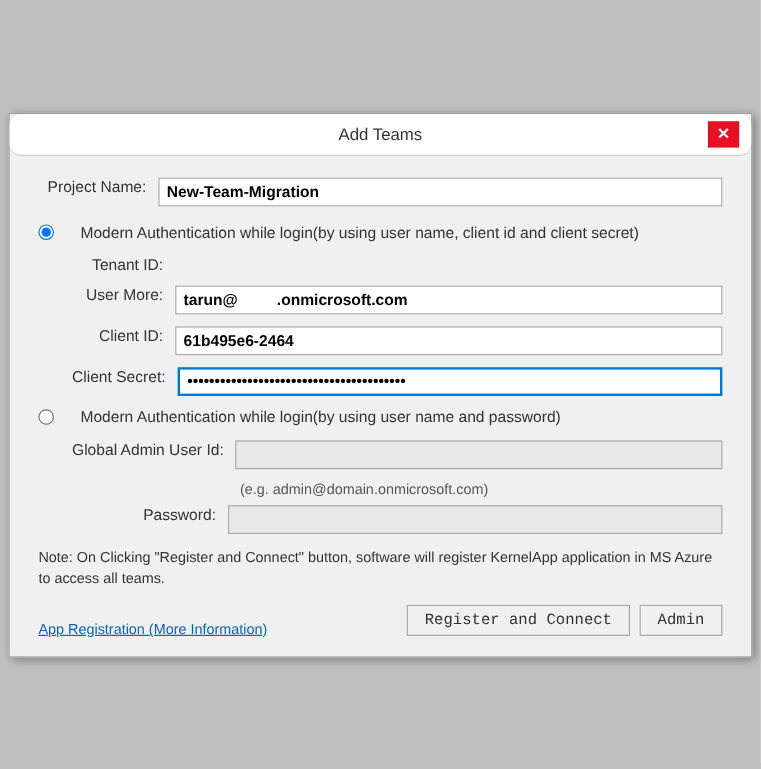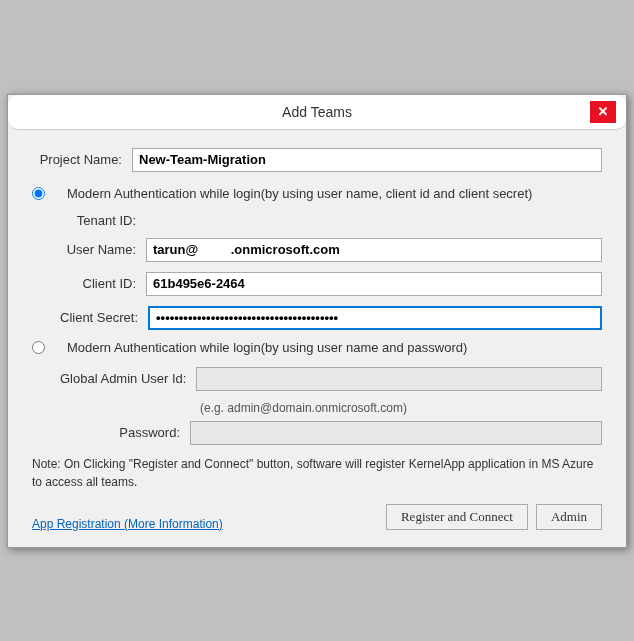--- a/index.html
+++ b/index.html
@@ -45,21 +45,20 @@
       display: flex;
       align-items: center;
       justify-content: center;
       font-weight: bold;
     }
     .dialog-body {
       padding: 18px 24px 16px 24px;
     }
     .form-row {
       display: flex;
-      align-items: center;
       margin-bottom: 10px;
     }
     .form-label {
       color: #333;
       min-width: 100px;
       text-align: right;
       padding-right: 10px;
       flex-shrink: 0;
     }
     .form-input {
@@ -126,21 +125,21 @@
       align-items: center;
       justify-content: space-between;
       margin-top: 12px;
     }
     .dialog-button {
       padding: 4px 14px;
       height: 26px;
       border: 1px solid #aaa;
       background: #f0f0f0;
       font-size: 13px;
-      font-family: Liberation Serif, serif;
+      font-family: Liberation Mono, monospace;
       cursor: pointer;
       color: #333;
     }
     .disabled-input {
       background: #e8e8e8;
       color: #999;
     }
   </style>
 </head>
 <body>
@@ -166,21 +165,21 @@
         <span>Modern Authentication while login(by using user name, client id and client secret)</span>
       </label>
 
       <div class="indented-fields">
 
         <div class="form-row">
           <span class="form-label">Tenant ID:</span>
         </div>
 
         <div class="form-row">
-          <span class="form-label">User Name:</span>
+          <span class="form-label">User More:</span>
           <input type="text" class="form-input" value="tarun@         .onmicrosoft.com" style="">
         </div>
 
         <div class="form-row">
           <span class="form-label">Client ID:</span>
           <input type="text" class="form-input" value="61b495e6-2464                  " style="">
         </div>
 
         <div class="form-row">
           <span class="form-label">Client Secret:</span>

